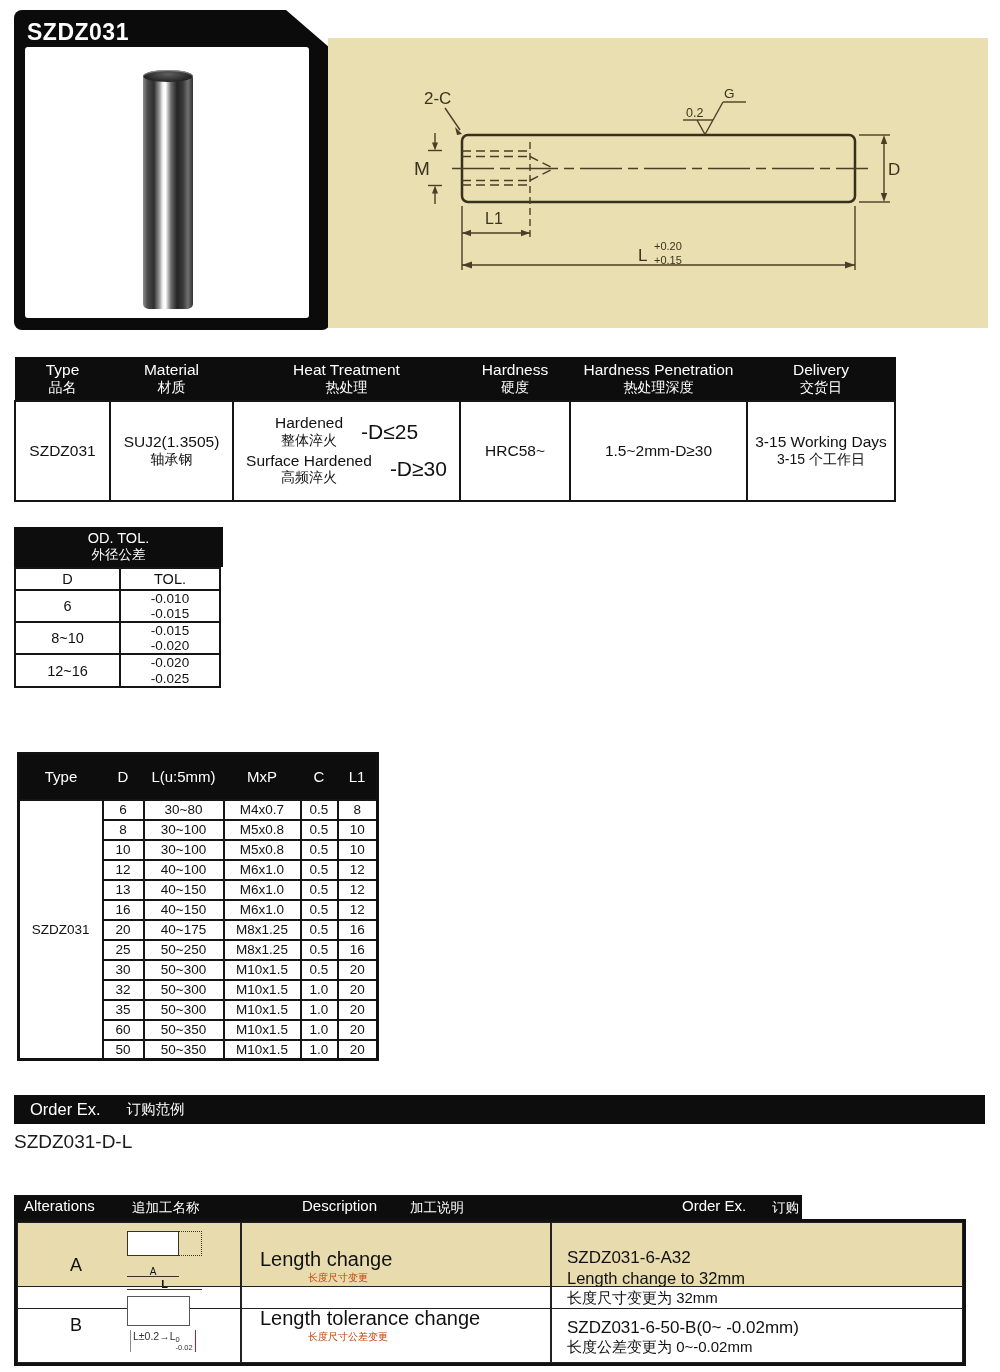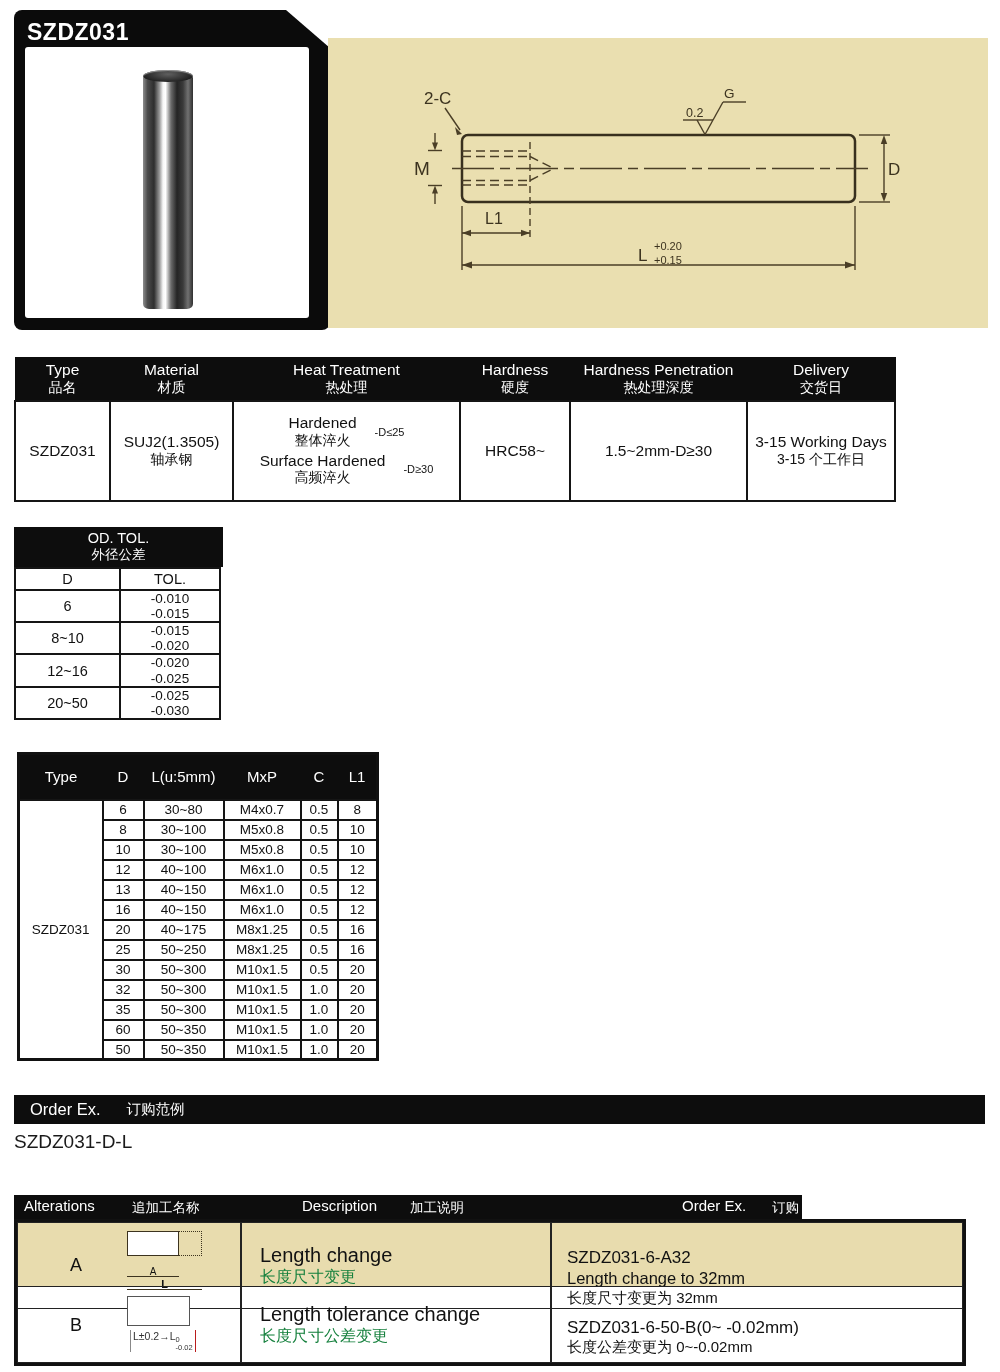--- a/index.html
+++ b/index.html
@@ -29,21 +29,21 @@
   
   .spec { position:absolute; left:14px; top:357px; border-collapse:collapse; table-layout:fixed; }
   .spec th { background:#0d0d0d; color:#fff; font-weight:normal; padding:3px 0 4px; border:1px solid #0d0d0d; }
   .spec th .en { font-size:15.5px; display:block; line-height:1.15; }
   .spec th .zh { font-size:14px; display:block; line-height:1.2; }
   .spec td { border:2px solid #151515; background:#fff; text-align:center; vertical-align:middle; font-size:15.5px; height:100px; }
   .spec td .zh { font-size:14px; display:block; line-height:1.25; }
   .ht-row { display:flex; align-items:center; justify-content:center; gap:18px; margin:2px 0; }
   .ht-main { text-align:center; line-height:1.15; }
   .ht-main .zh { font-size:14px; }
-  .ht-cond { font-size:11px; margin-top:0; }
+  .ht-cond { font-size:21px; margin-top:0; }
 
   
   .odwrap { position:absolute; left:14px; top:527px; width:209px; }
   .odhead { height:40px; text-align:center; padding-top:3px; line-height:1.2; }
   .odhead .en { font-size:14.5px; display:block; } .odhead .zh { font-size:13.5px; display:block; }
   .od { border-collapse:collapse; width:205px; table-layout:fixed; }
   .od td { border:2px solid #151515; background:#fff; text-align:center; vertical-align:middle; font-size:14.5px; }
   .od .hrow td { height:22px; }
   .od .drow td { height:31.5px; }
   .od .tol2 { line-height:1.12; font-size:13.5px; }
@@ -66,21 +66,21 @@
   .ah-en { font-size:15px; } .ah-zh { font-size:13.5px; top:4px !important; }
   .altbody { position:absolute; left:14px; top:1219px; width:952px; border:3px solid #111; }
   .altrow { display:grid; grid-template-columns:224px 310px 412px; }
   .altrow > div { border:1px solid #222; position:relative; }
   .rowA { height:64px; background:#e8dcae; }
   .rowB { height:77px; background:#fff; }
   .alt-code { font-size:18px; }
   .alt-code .letter { position:absolute; left:52px; top:50%; transform:translateY(-50%); }
   .alt-desc { display:flex; flex-direction:column; justify-content:center; padding-left:18px; }
   .alt-desc .en { font-size:20px; line-height:1.2; }
-  .alt-desc .zh { font-size:16px; line-height:1.3; color:#15803d; }
+  .alt-desc .zh { font-size:10px; line-height:1.3; color:#c2410c;margin-left:48px; }
   .alt-order { display:flex; flex-direction:column; justify-content:center; padding-left:15px; line-height:1.25; }
   .alt-order .l1 { font-size:17px;margin-top:24px; } .alt-order .l2 { font-size:16.5px; } .alt-order .l3 { font-size:15px; }
   
   .dgA-rect { position:absolute; left:109px; top:8px; width:52px; height:25px; border:1.6px solid #3c331f; background:#fff; }
   .dgA-dotR { position:absolute; left:161px; top:8px; width:23px; height:25px; border-top:1.3px dotted #3c331f; border-right:1.3px dotted #3c331f; border-bottom:1.3px dotted #3c331f; }
   .dgA-dimA { position:absolute; left:109px; top:44px; width:52px; border-bottom:1.2px solid #3c331f; text-align:center; font-size:10px; line-height:9px; height:10px; }
   .dgA-dimL { position:absolute; left:109px; top:57px; width:75px; border-bottom:1.2px solid #3c331f; text-align:center; font-size:11px; font-weight:bold; line-height:9px; height:10px; }
   .dgB-rect { position:absolute; left:109px; top:9px; width:63px; height:30px; border:1.4px solid #555; background:#fff; }
   .dgB-note { position:absolute; left:112px; top:43px; font-size:10.5px; white-space:nowrap; color:#333; border-left:1px solid #888; border-right:1px solid #b91c1c; padding:0 2px; }
   .stack { display:inline-flex; flex-direction:column; font-size:7.5px; line-height:1.05; vertical-align:-2px; }
@@ -246,24 +246,20 @@
         <td class="tol2"><span>-0.010</span><br><span>-0.015</span></td>
       </tr>
       <tr class="drow">
         <td>8~10</td>
         <td class="tol2"><span>-0.015</span><br><span>-0.020</span></td>
       </tr>
       <tr class="drow">
         <td>12~16</td>
         <td class="tol2"><span>-0.020</span><br><span>-0.025</span></td>
       </tr>
-      <tr class="drow">
-        <td>20~50</td>
-        <td class="tol2"><span>-0.025</span><br><span>-0.030</span></td>
-      </tr>
     </tbody>
       </table>
   </div>
 
   <table class="size">
     <colgroup>
         <col style="width:84px">
         <col style="width:41px">
         <col style="width:80px">
         <col style="width:77px">

